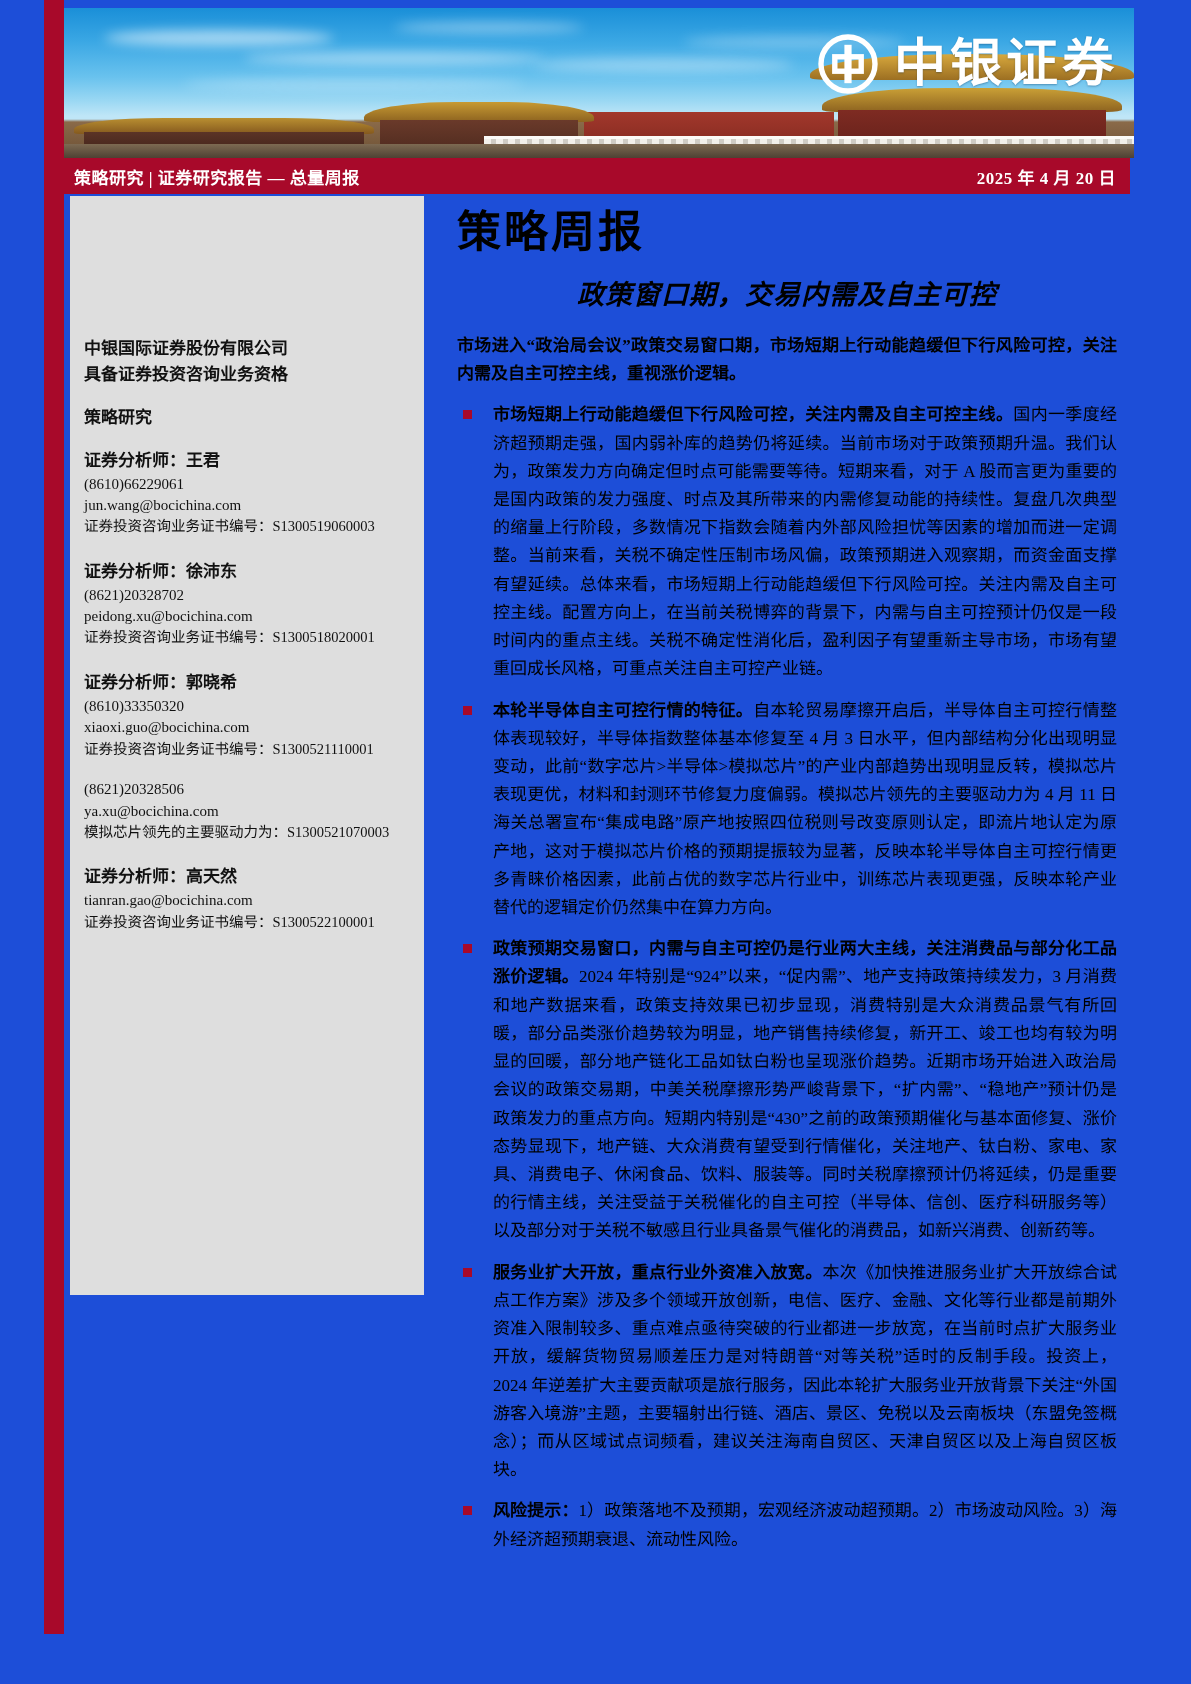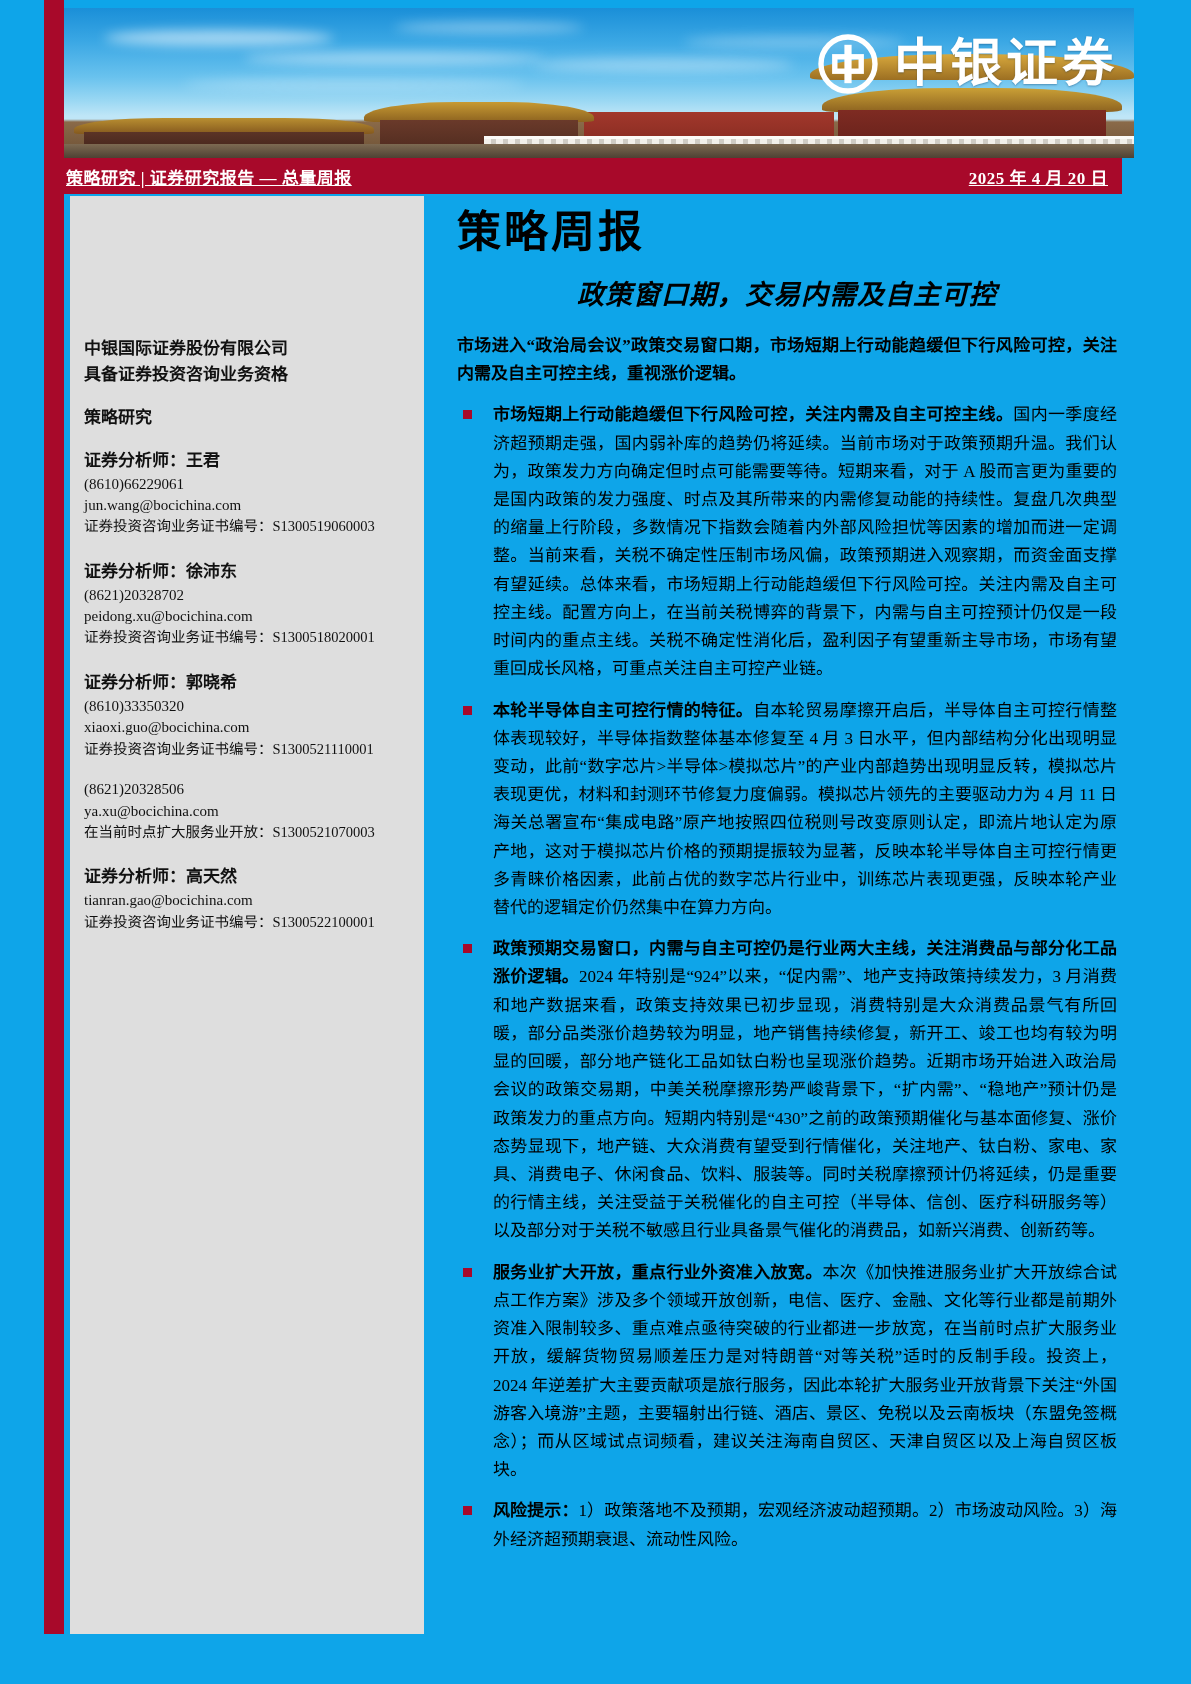--- a/index.html
+++ b/index.html
@@ -3,21 +3,21 @@
 <meta charset="utf-8">
 <style>
   * { box-sizing: border-box; margin: 0; padding: 0; }
   html, body {
     width: 1191px; height: 1684px;
     background: #ffffff;
     font-family: "Liberation Serif", "DejaVu Serif", serif;
     overflow: hidden;
   }
 
-  .page { position: relative; width: 1191px; height: 1684px; background:#0ea5e9; }
+  .page { position: relative; width: 1191px; height: 1684px; background:#1d4ed8; }
 
   
   .left-spine {
     position: absolute; left: 44px; top: 0; width: 20px; height: 1634px;
     background: #a8092a;
   }
 
   
   .banner {
     position: absolute; left: 64px; top: 8px; width: 1070px; height: 150px;
@@ -99,35 +99,34 @@
   .logo-text {
     font-family: "Liberation Serif", "DejaVu Serif", serif;
     font-size: 52px; font-weight: 700; color: #ffffff;
     letter-spacing: 4px; line-height: 1;
     text-shadow: 0 1px 2px rgba(0,40,80,0.35);
     white-space: nowrap;
   }
 
   
   .redbar {
-    position: absolute; left: 52px; top: 158px; width: 1070px; height: 36px;
+    position: absolute; left: 60px; top: 158px; width: 1070px; height: 36px;
     background: #a8092a; color: #ffffff;
     display: flex; align-items: center; justify-content: space-between;
     padding: 0 14px;
-    text-decoration: underline;
   }
   .redbar-left, .redbar-right {
     font-size: 17px; font-weight: 700; letter-spacing: .5px;
     font-family: "Liberation Serif", "DejaVu Serif", serif;
     white-space: nowrap;
   }
 
   
   .sidebar {
-    position: absolute; left: 70px; top: 196px; width: 354px; height: 1438px;
+    position: absolute; left: 70px; top: 196px; width: 354px; height: 1099px;
     background: #dedede;
     padding: 140px 0 12px 14px;
   }
   .sb-firm {
     font-size: 17px; font-weight: 700; color: #111;
     line-height: 1.55; margin-bottom: 14px;
   }
   .sb-dept {
     font-size: 17px; font-weight: 700; color: #111; margin-bottom: 18px; margin-top: 6px;
   }
@@ -245,21 +244,21 @@
     <div class="analyst">
       <div class="an-name">证券分析师：郭晓希</div>
       <div class="an-line">(8610)33350320</div>
       <div class="an-line">xiaoxi.guo@bocichina.com</div>
       <div class="an-cert">证券投资咨询业务证书编号：S1300521110001</div>
     </div>
 
     <div class="analyst">
       <div class="an-line">(8621)20328506</div>
       <div class="an-line">ya.xu@bocichina.com</div>
-      <div class="an-cert">在当前时点扩大服务业开放：S1300521070003</div>
+      <div class="an-cert">模拟芯片领先的主要驱动力为：S1300521070003</div>
     </div>
 
     <div class="analyst">
       <div class="an-name">证券分析师：高天然</div>
       <div class="an-line">tianran.gao@bocichina.com</div>
       <div class="an-cert">证券投资咨询业务证书编号：S1300522100001</div>
     </div>
   </aside>
 
   <main class="content">

